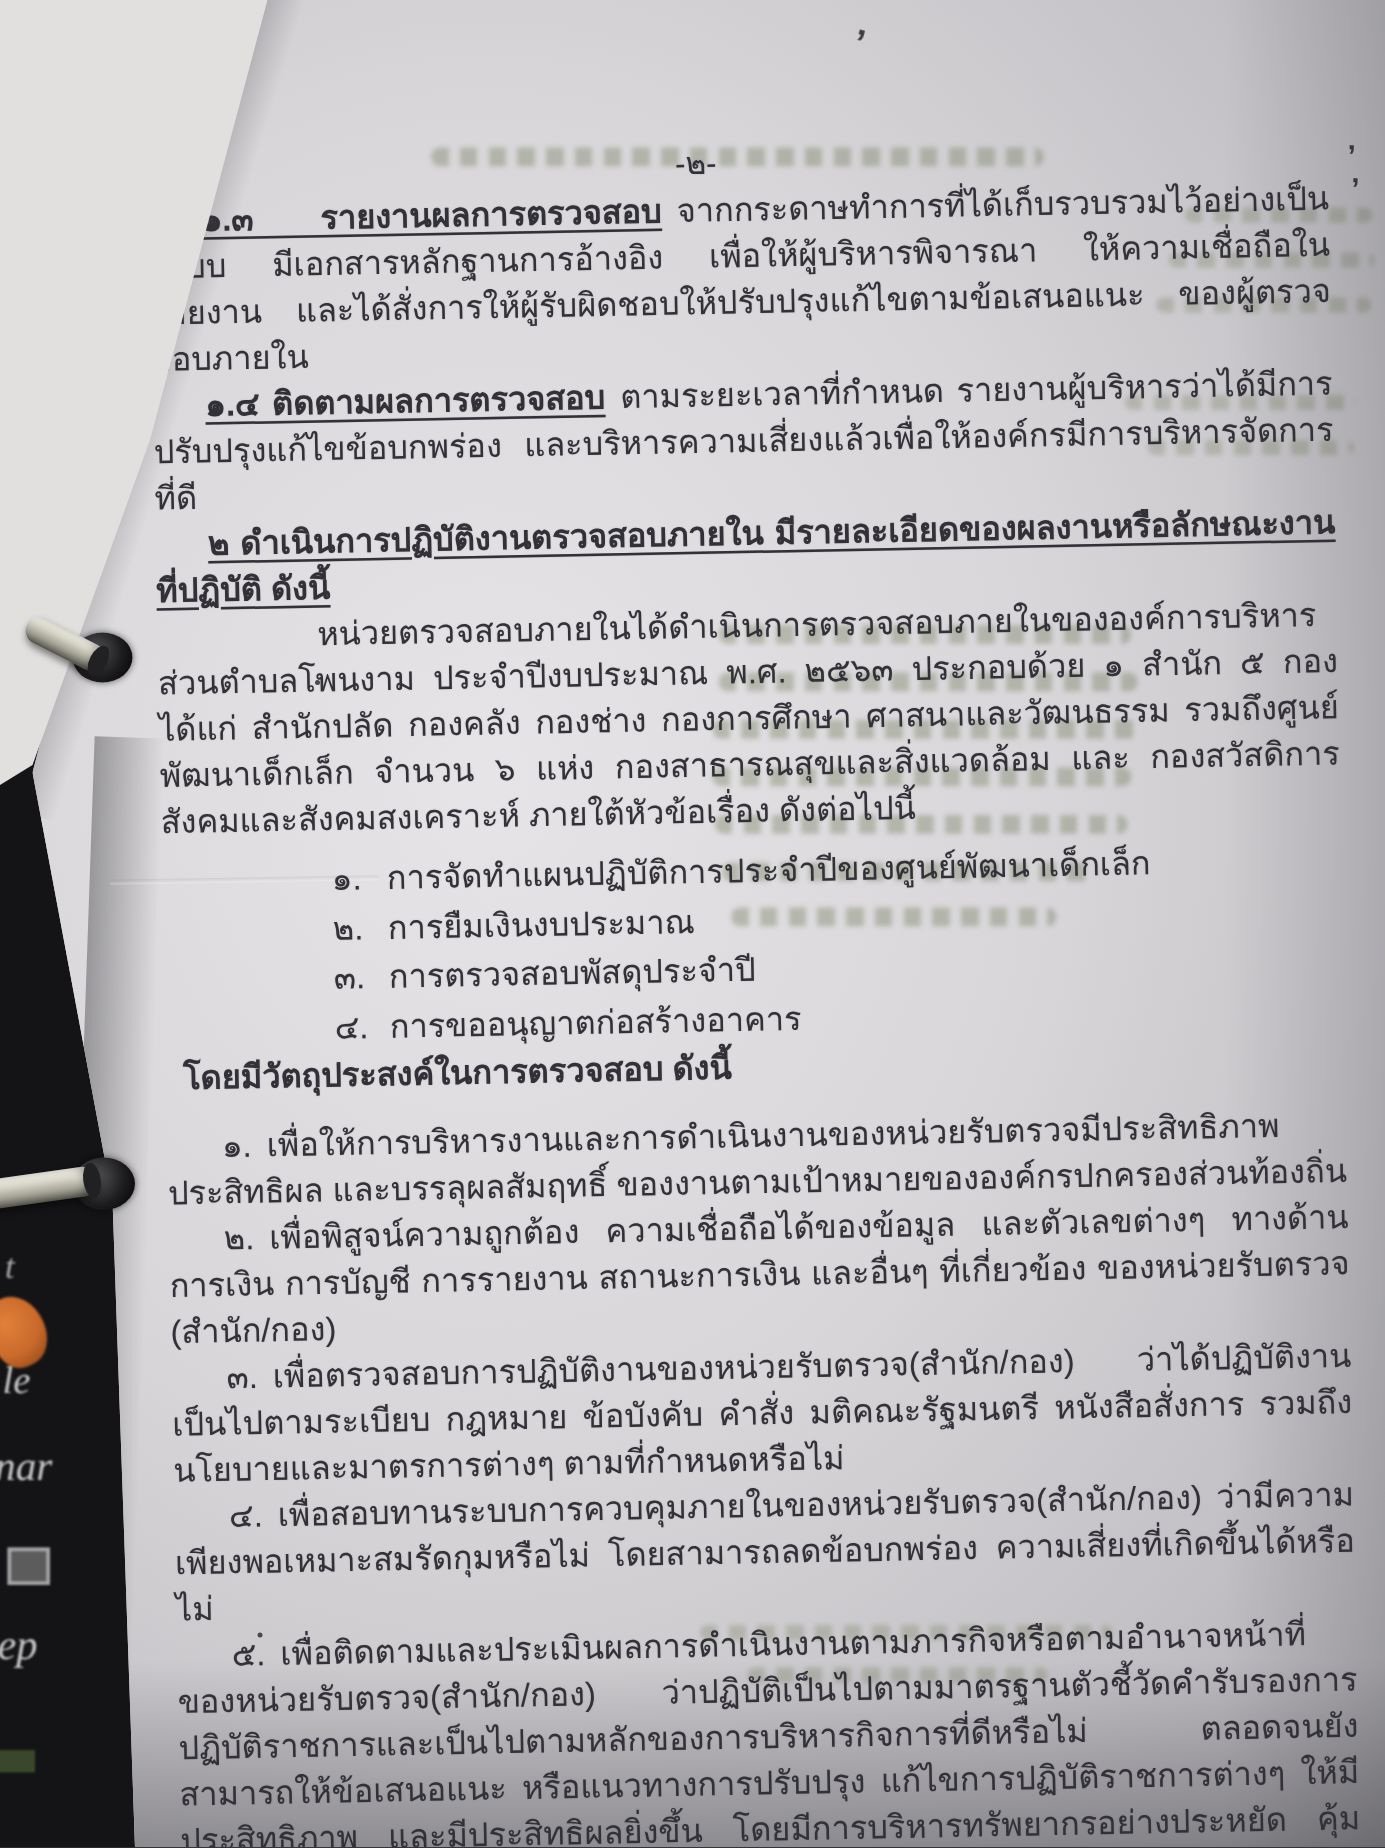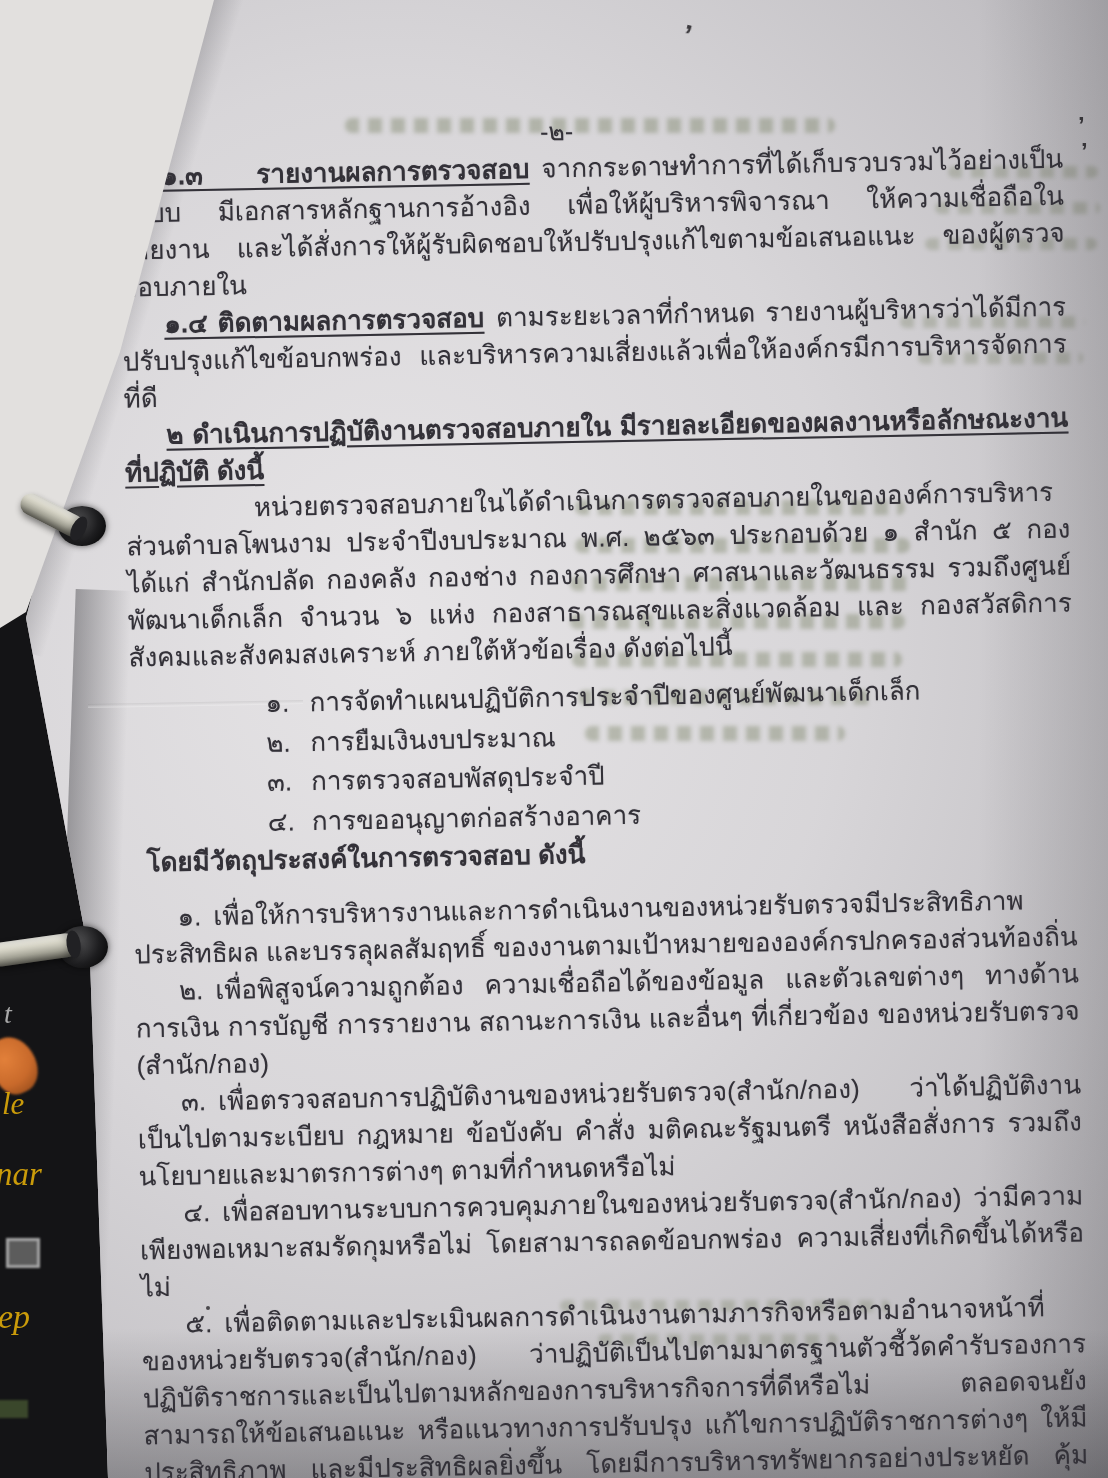--- a/index.html
+++ b/index.html
@@ -3,21 +3,21 @@
 <meta charset="utf-8">
 <style>
   html,body{margin:0;padding:0;background:#000;}
   .scene{
     position:relative;width:1108px;height:1478px;overflow:hidden;
     background:#141416;
     font-family:"Liberation Sans","DejaVu Sans",sans-serif;
   }
   
   .desk-strip{position:absolute;inset:0;}
-  .mag-frag{position:absolute;color:#eab308;font-family:"Liberation Serif","DejaVu Serif",serif;
+  .mag-frag{position:absolute;color:#e5e5e5;font-family:"Liberation Serif","DejaVu Serif",serif;
     font-style:italic;filter:blur(.7px);opacity:.85;}
   .orange-obj{position:absolute;left:-8px;top:1036px;width:44px;height:58px;border-radius:40% 60% 55% 45%;
     background:radial-gradient(circle at 35% 35%, #e2803a 0%, #c96a2b 55%, #8a4417 100%);
     transform:rotate(-24deg);filter:blur(.8px);}
   .mag-photo{position:absolute;left:6px;top:1238px;width:28px;height:24px;background:#6e6e6e;
     border:3px solid #c9c9c9;filter:blur(.8px);opacity:.8;}
   .green-strip{position:absolute;left:-2px;top:1400px;width:30px;height:18px;background:#41502f;
     filter:blur(1px);opacity:.85;}
   
   .page{position:absolute;inset:0;

